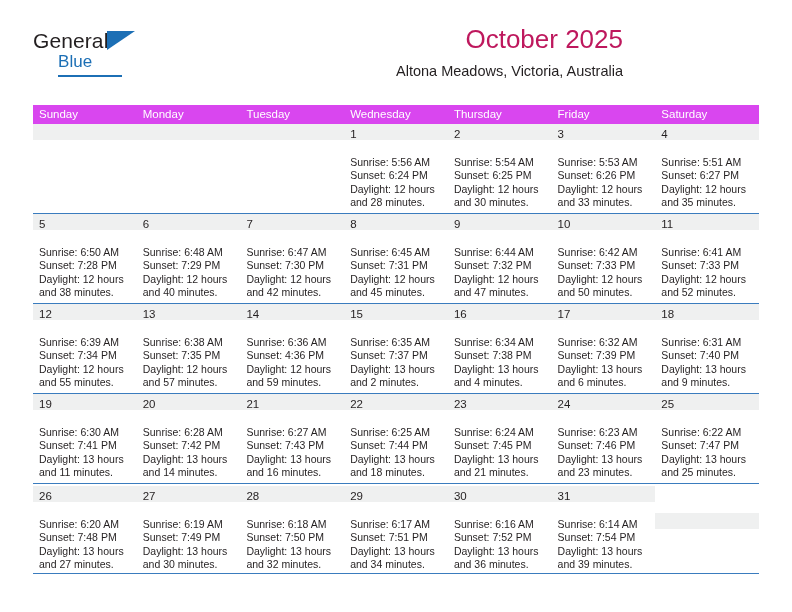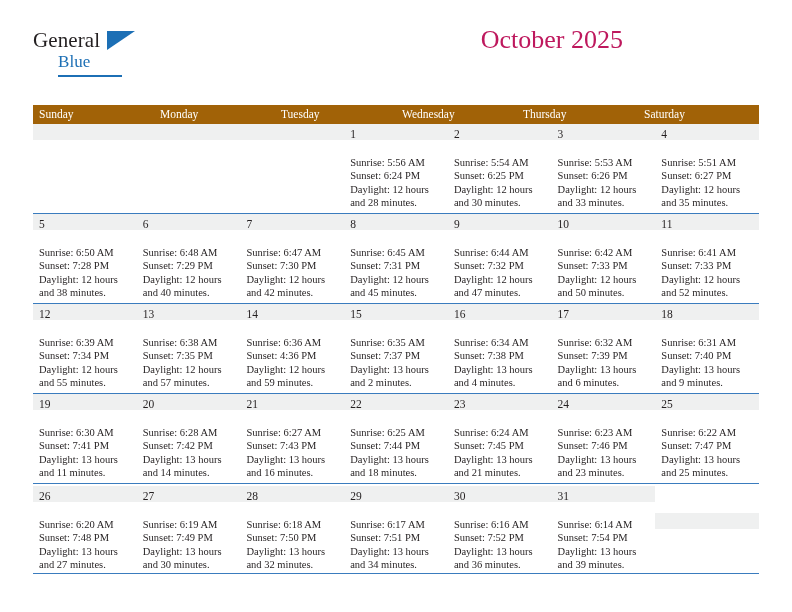--- a/index.html
+++ b/index.html
@@ -12,21 +12,20 @@
     height: 612px;
     font-family: "Liberation Sans", sans-serif;
     color: #000000;
     overflow: hidden;
   }
   .page {
     position: relative;
     width: 656px;
     height: 612px;
     box-sizing: border-box;
-    font-family: Liberation Serif, serif;
   }
 
   
   .header {
     position: absolute;
     left: 33px;
     top: 26px;
     right: 33px;
     height: 72px;
   }
@@ -93,21 +92,21 @@
 
   
   .calendar {
     position: absolute;
     left: 33px;
     top: 105px;
     width: 726px;
   }
   .weekdays {
     display: flex;
-    background: #a16207;
+    background: #d946ef;
     height: 19px;
   }
   .weekday {
     flex: 1 1 0;
     color: #ffffff;
     font-size: 11.5px;
     line-height: 19px;
     padding-left: 6px;
     box-sizing: border-box;
     white-space: nowrap;
@@ -161,31 +160,33 @@
 
     <div class="logo">
       <span class="logo-general">General</span>
       <span class="logo-tri"></span>
       <span class="logo-blue">Blue</span>
       <span class="logo-underline"></span>
     </div>
 
     <div class="title-block">
       <div class="cal-title">October 2025</div>
+      <div class="cal-subtitle">Altona Meadows, Victoria, Australia</div>
     </div>
 
   </div>
 
   <div class="calendar">
     <div class="weekdays" id="weekday-row">
         <div class="weekday">Sunday</div>
         <div class="weekday">Monday</div>
         <div class="weekday">Tuesday</div>
         <div class="weekday">Wednesday</div>
         <div class="weekday">Thursday</div>
+        <div class="weekday">Friday</div>
         <div class="weekday">Saturday</div>
       </div>
     <div id="weeks-container">
         <div class="week">
           <div class="day-cell empty">
             <div class="day-num-band"><span class="day-num"></span></div>
             <div class="day-body"></div>
           </div>
           <div class="day-cell empty">
             <div class="day-num-band"><span class="day-num"></span></div>

